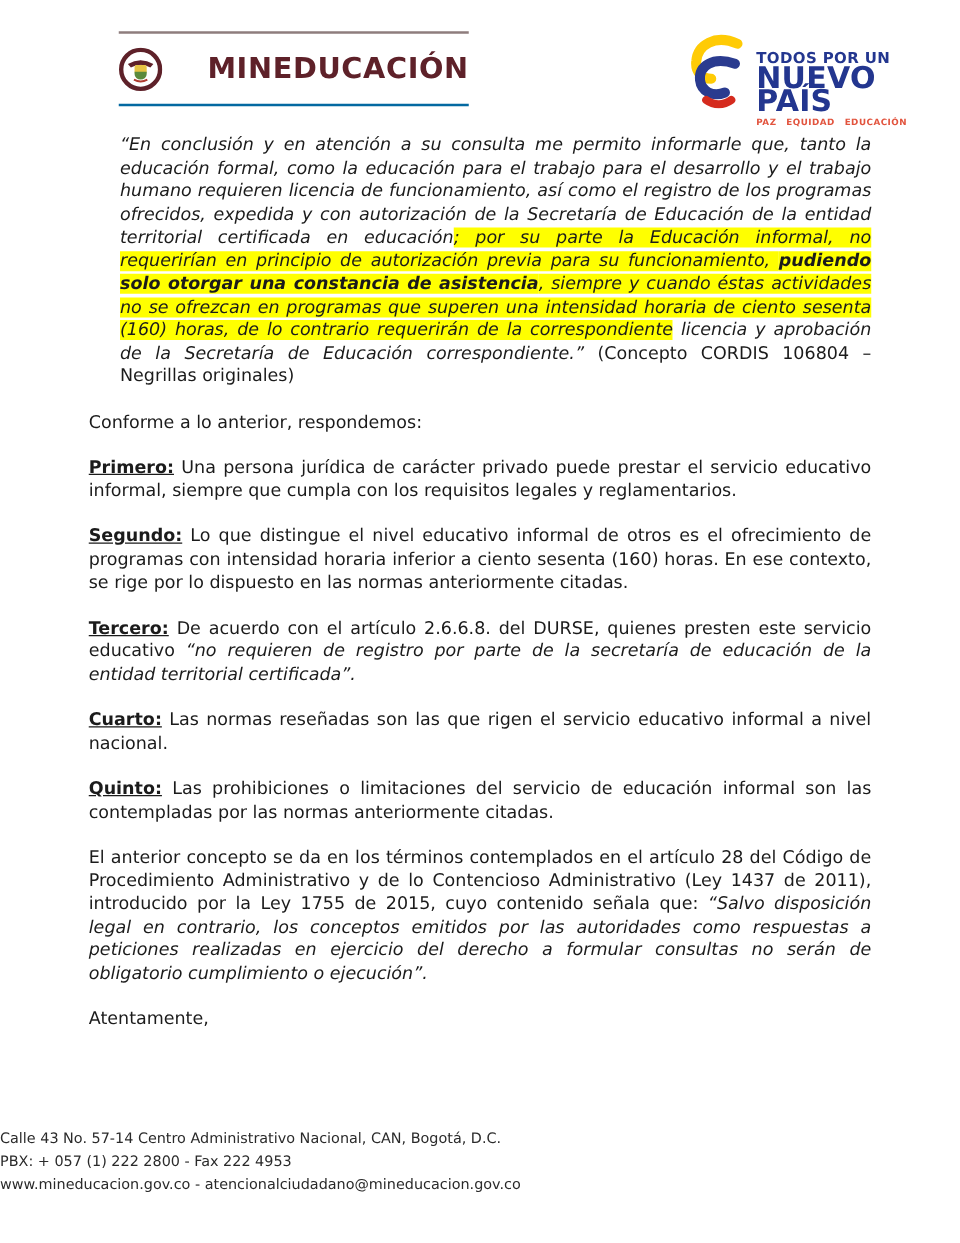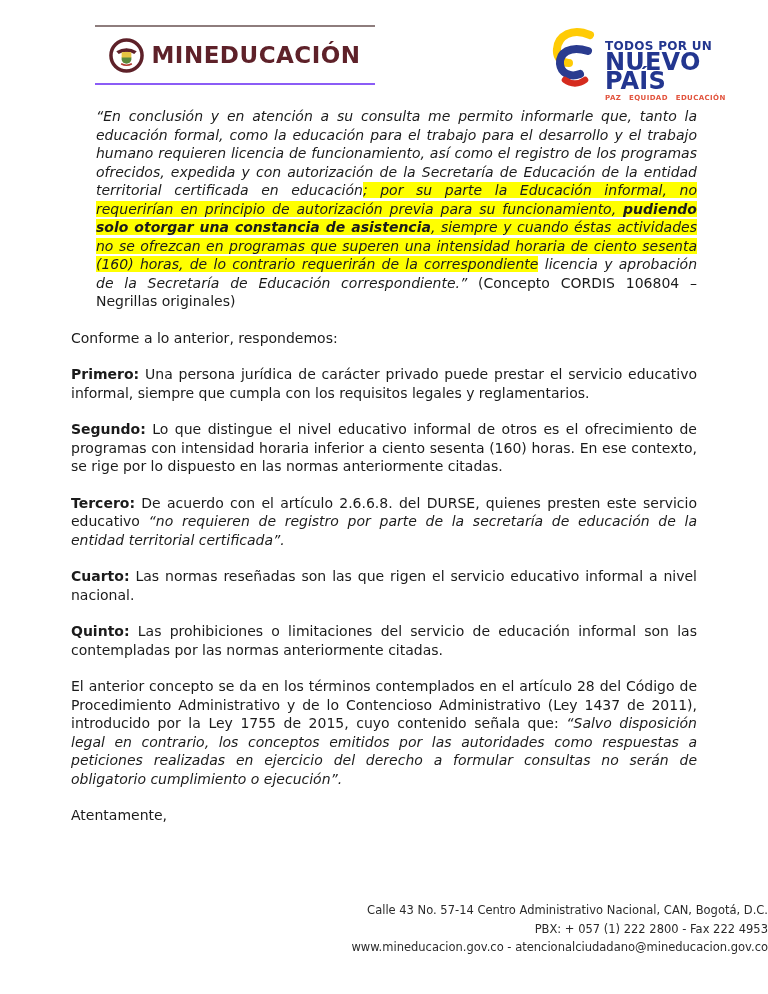--- a/index.html
+++ b/index.html
@@ -6,22 +6,22 @@
   body {
     width: 768px; height: 994px;
     background: #ffffff;
     font-family: "DejaVu Sans", "Liberation Sans", sans-serif;
   }
   .page { position: relative; width: 768px; height: 994px; overflow: hidden; background: #ffffff; }
 
   
   .logo-left {
     position: absolute; left: 95px; top: 25px; width: 280px; height: 56px;
-    border-top: 2px solid #8e7d7d; border-bottom: 2px solid #8b5cf6;
-    display: flex; align-items: center; justify-content: center; gap: 7px;
+    border-top: 2px solid #8e7d7d; border-bottom: 2px solid #0369a1;
+    display: flex; align-items: center; justify-content: space-between; gap: 7px;
   }
   .emblem svg { display: block; }
   .min-name { font-size: 23px; font-weight: bold; color: #5E2129; letter-spacing: .5px; }
 
   .logo-right { position: absolute; left: 552px; top: 27px; display: flex; gap: 7px; }
   .swoosh svg { display: block; }
   .np-text { padding-top: 12px; }
   .np-line1 { font-size: 12px; font-weight: bold; color: #23368F; letter-spacing: .3px; line-height: 14px; }
   .np-line2 { font-size: 24px; font-weight: bold; color: #23368F; letter-spacing: .2px; line-height: 19px; }
   .np-tagline { font-size: 7px; font-weight: bold; color: #E2543E; letter-spacing: .4px; word-spacing: 5px; margin-top: 3px; }
@@ -29,27 +29,27 @@
   
   .content {
     position: absolute; left: 71px; top: 99px; width: 626px;
     font-size: 14px; line-height: 18.5px; color: #1b1b1b;
     text-align: justify;
   }
   .content p { margin: 8px 0 18px 0; }
   .content p.quote { margin-left: 25px; }
   .b { font-weight: bold; }
   .i { font-style: italic; }
-  .u { }
+  .u { text-decoration: underline; }
   .hl { background: #FFFF00; }
 
   
   .footer {
     position: absolute; left: 0; top: 901px; width: 768px;
-    text-align: right; font-size: 11.5px; line-height: 18.5px; color: #2a2a2a;
+    text-align: left; font-size: 11.5px; line-height: 18.5px; color: #2a2a2a;
   }
 </style>
 </head>
 <body>
 
 <div class="page">
 
   <div>
     <div class="logo-left">
       <span class="emblem">

